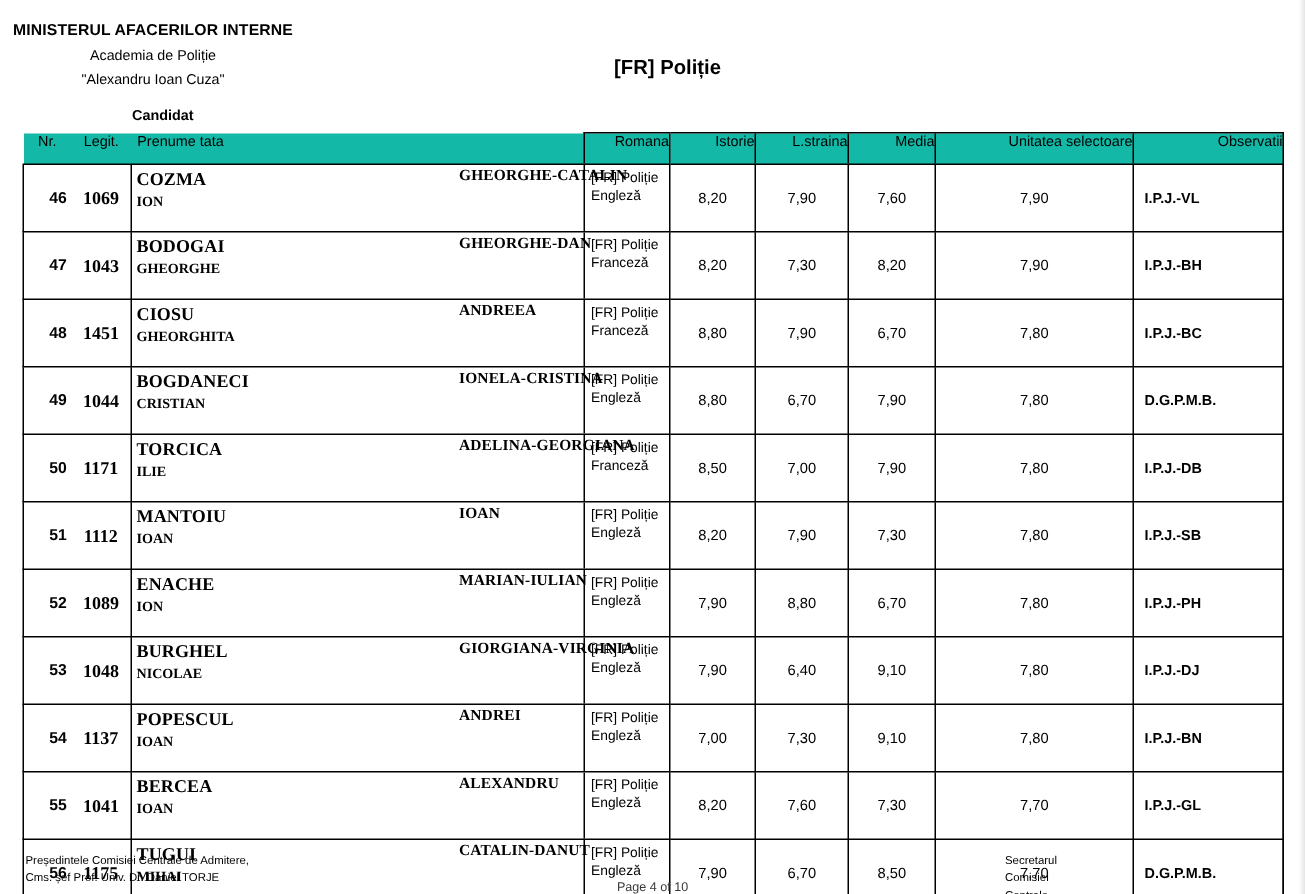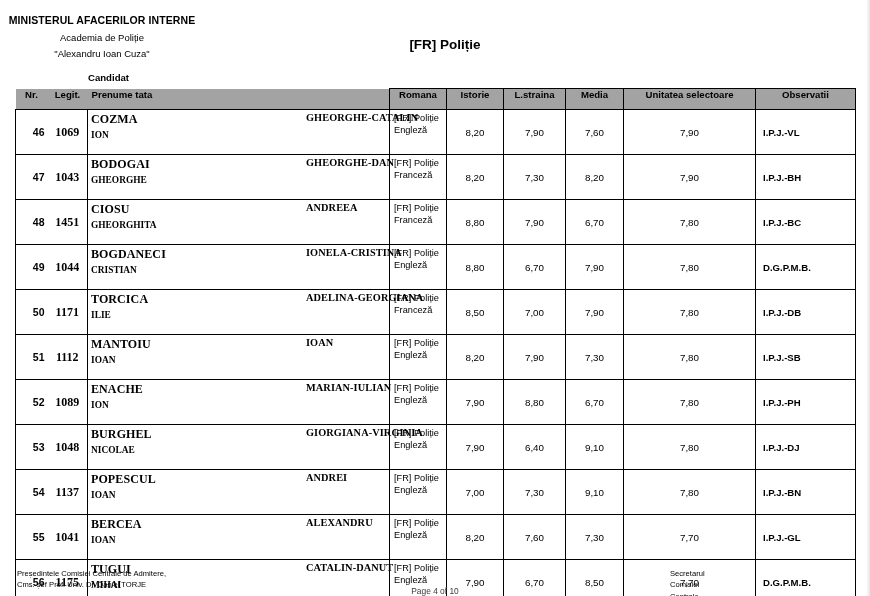--- a/index.html
+++ b/index.html
@@ -76,38 +76,39 @@
     table-layout: fixed;
   }
   table.list th, table.list td {
     padding: 0;
     vertical-align: top;
   }
 
   
   thead th {
     font-size: 9.6px;
-    font-weight: bold;
+    font-weight: normal;
     text-align: center;
     padding: 2px 2px 3px 2px;
     vertical-align: bottom;
     border-bottom: 1.4px solid #000;
-    background: #a3a3a3;
+    background: #14b8a6;
     height: 20px;
   }
   thead th.left-head {
     border-bottom: 1.4px solid #000;
     text-align: left;
   }
   thead th.th-nr   { text-align: center; }
   thead th.th-leg  { text-align: center; }
   thead th.th-name { text-align: left; padding-left: 4px; }
   thead th.boxed {
     border-left: 1.4px solid #000;
     border-top: 1.4px solid #000;
+    text-align: right;
   }
   thead th.boxed-last {
     border-right: 1.4px solid #000;
   }
   .candidat-label {
     position: absolute;
     left: 88px;
     top: 72px;
     font-size: 9.6px;
     font-weight: bold;

